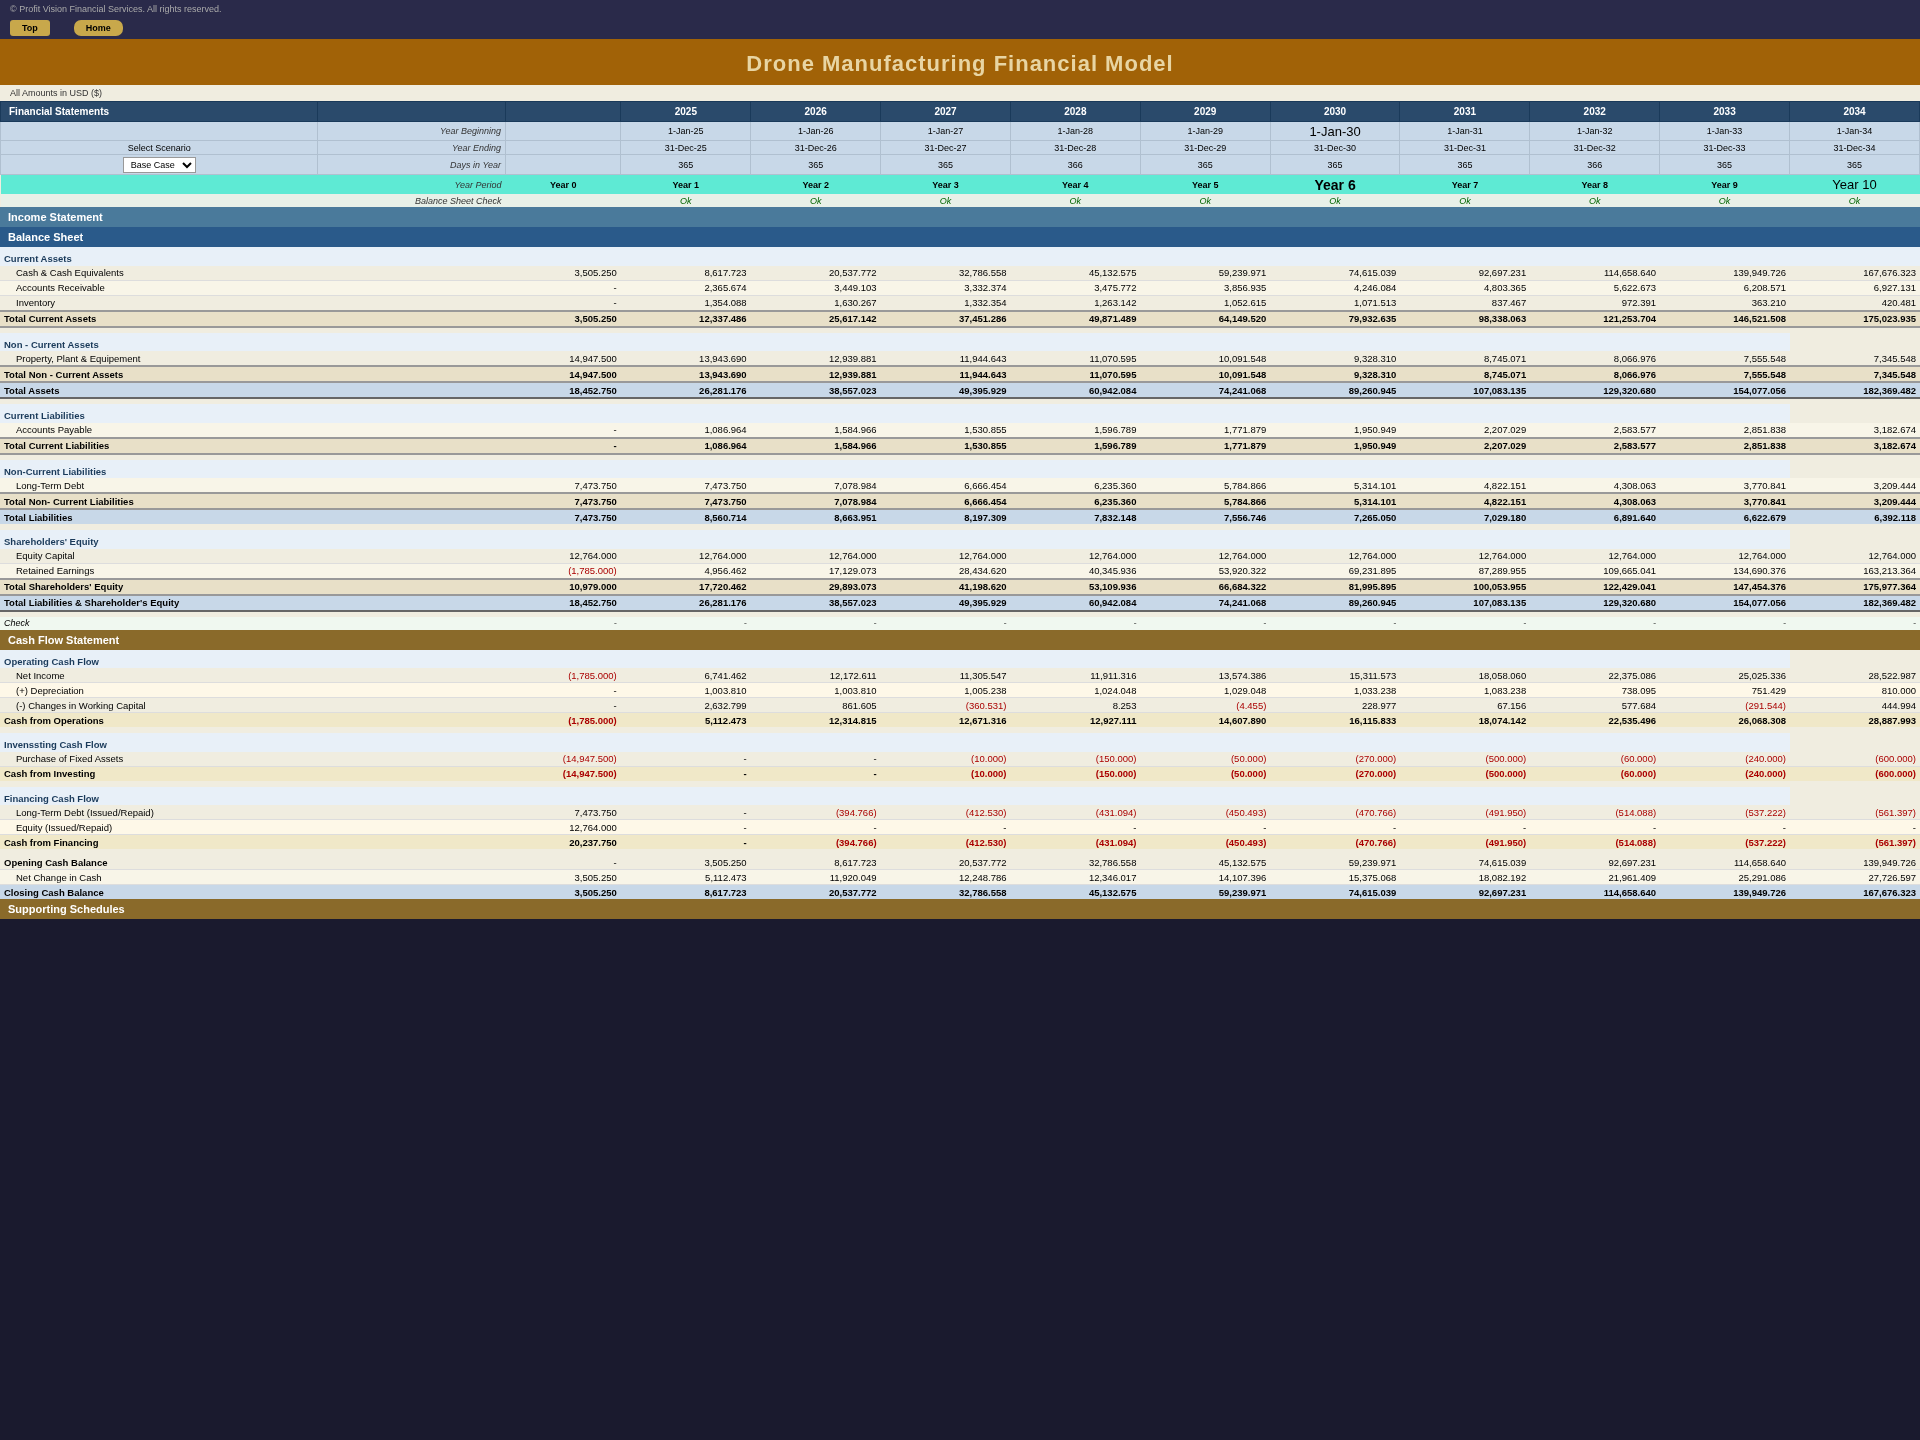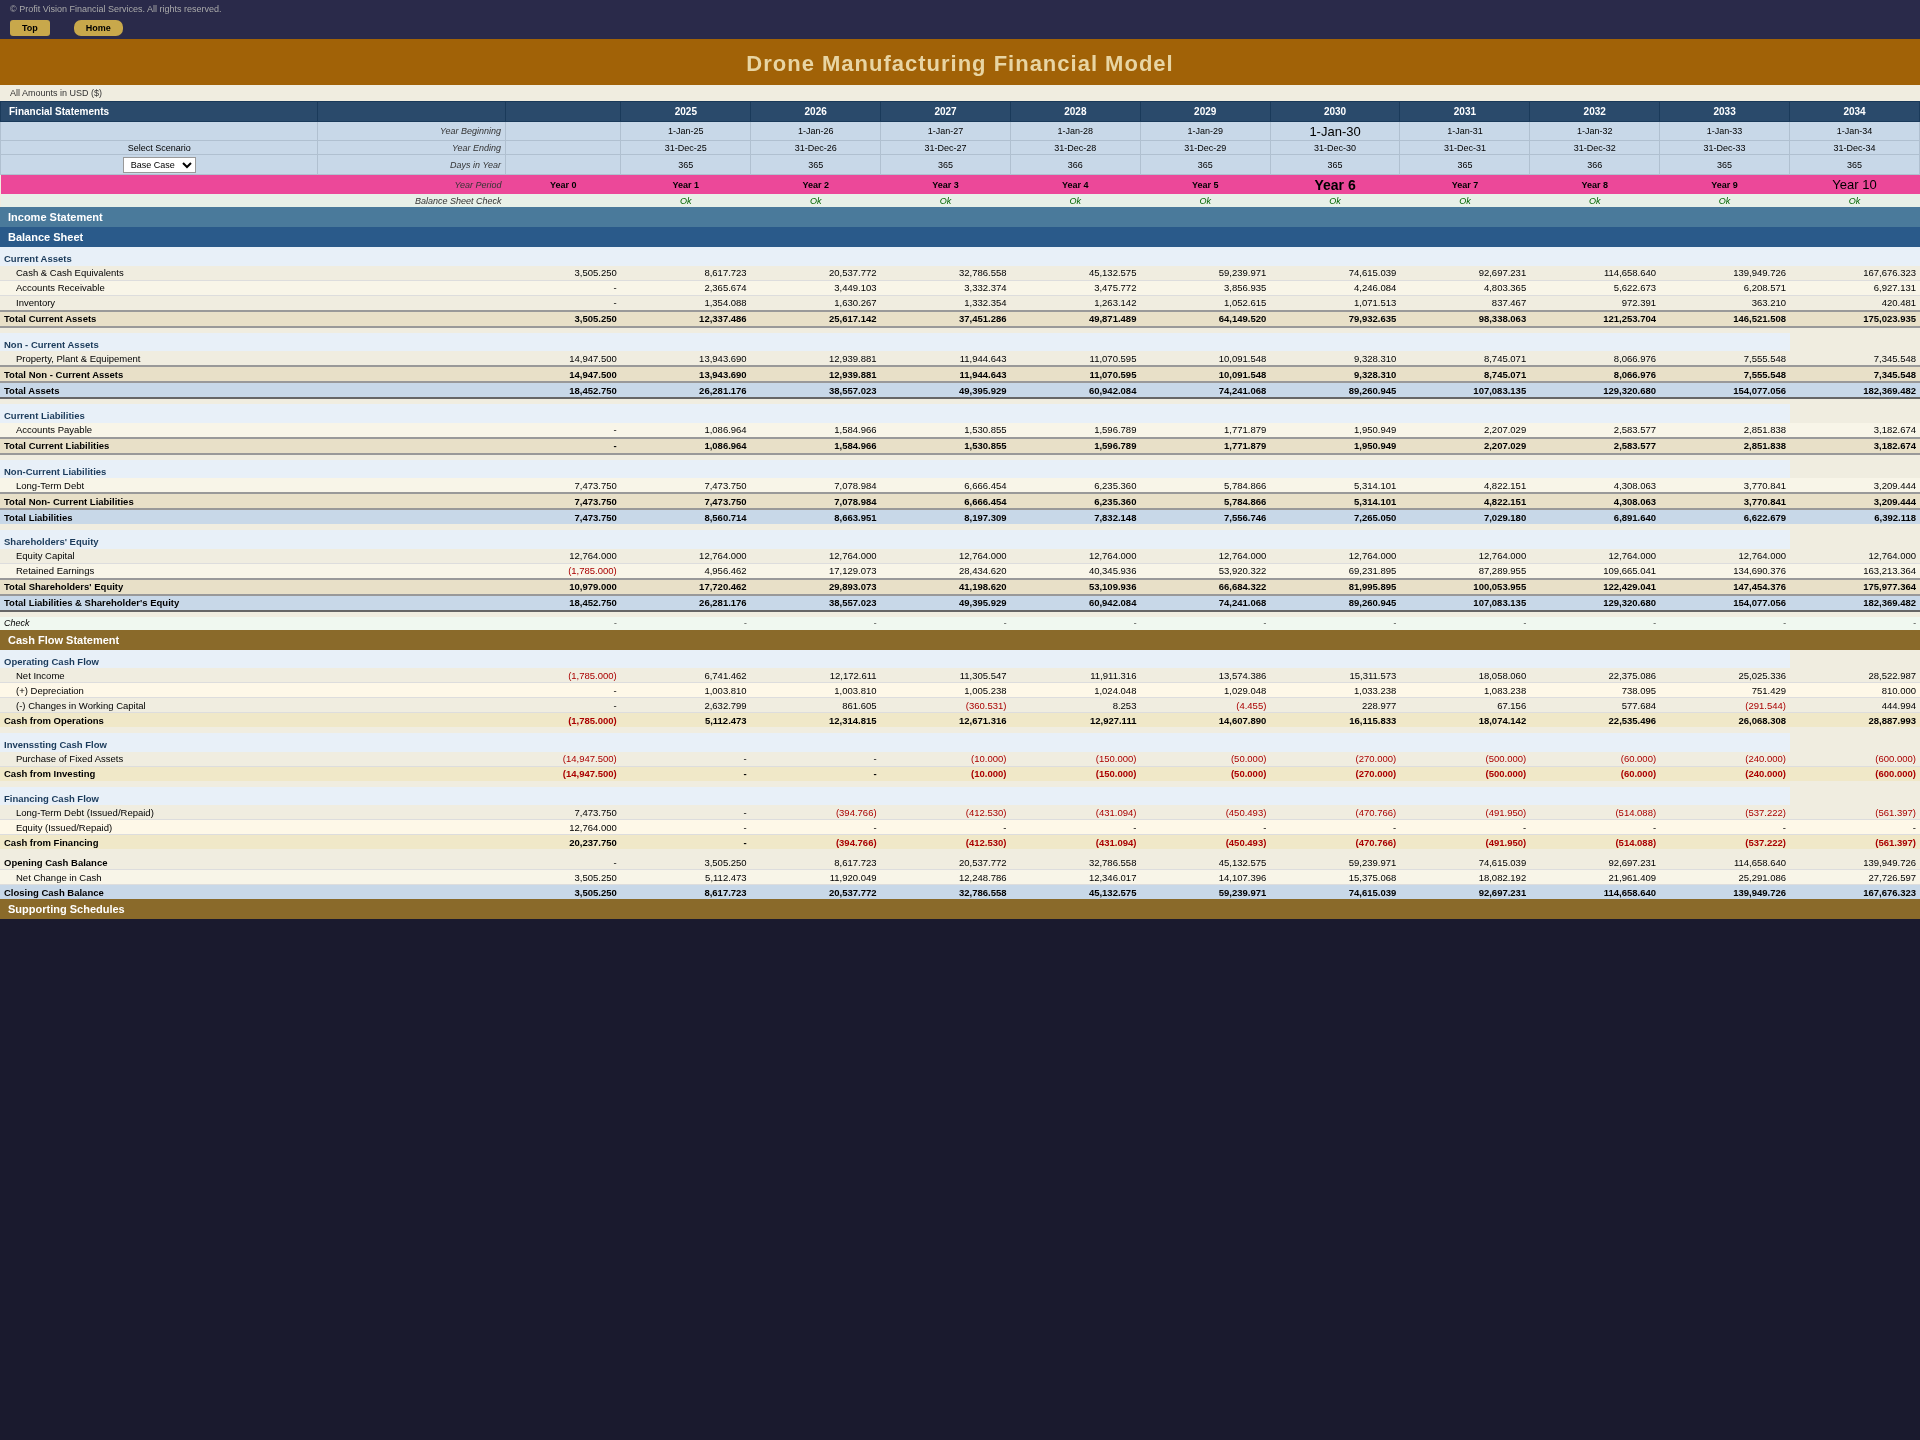--- a/index.html
+++ b/index.html
@@ -269,21 +269,21 @@
         <td style="text-align:center;font-size:9px;">365</td>
         <td style="text-align:center;font-size:9px;">365</td>
         <td style="text-align:center;font-size:9px;">366</td>
         <td style="text-align:center;font-size:9px;">365</td>
         <td style="text-align:center;font-size:9px;">365</td>
         <td style="text-align:center;font-size:9px;">365</td>
         <td style="text-align:center;font-size:9px;">366</td>
         <td style="text-align:center;font-size:9px;">365</td>
         <td style="text-align:center;font-size:9px;">365</td>
       </tr>
-      <tr style="background:#ec4899;">
+      <tr style="background:#5eead4;">
         <td class="col-label"></td>
         <td class="col-sub-label" style="text-align:right;font-style:italic;font-size:9px;">Year Period</td>
         <td class="col-year0" style="text-align:center;font-size:9px;font-weight:bold;">Year 0</td>
         <td style="text-align:center;font-size:9px;font-weight:bold;">Year 1</td>
         <td style="text-align:center;font-size:9px;font-weight:bold;">Year 2</td>
         <td style="text-align:center;font-size:9px;font-weight:bold;">Year 3</td>
         <td style="text-align:center;font-size:9px;font-weight:bold;">Year 4</td>
         <td style="text-align:center;font-size:9px;font-weight:bold;">Year 5</td>
         <td style="text-align:center;font-size:14px;font-weight:bold;">Year 6</td>
         <td style="text-align:center;font-size:9px;font-weight:bold;">Year 7</td>

